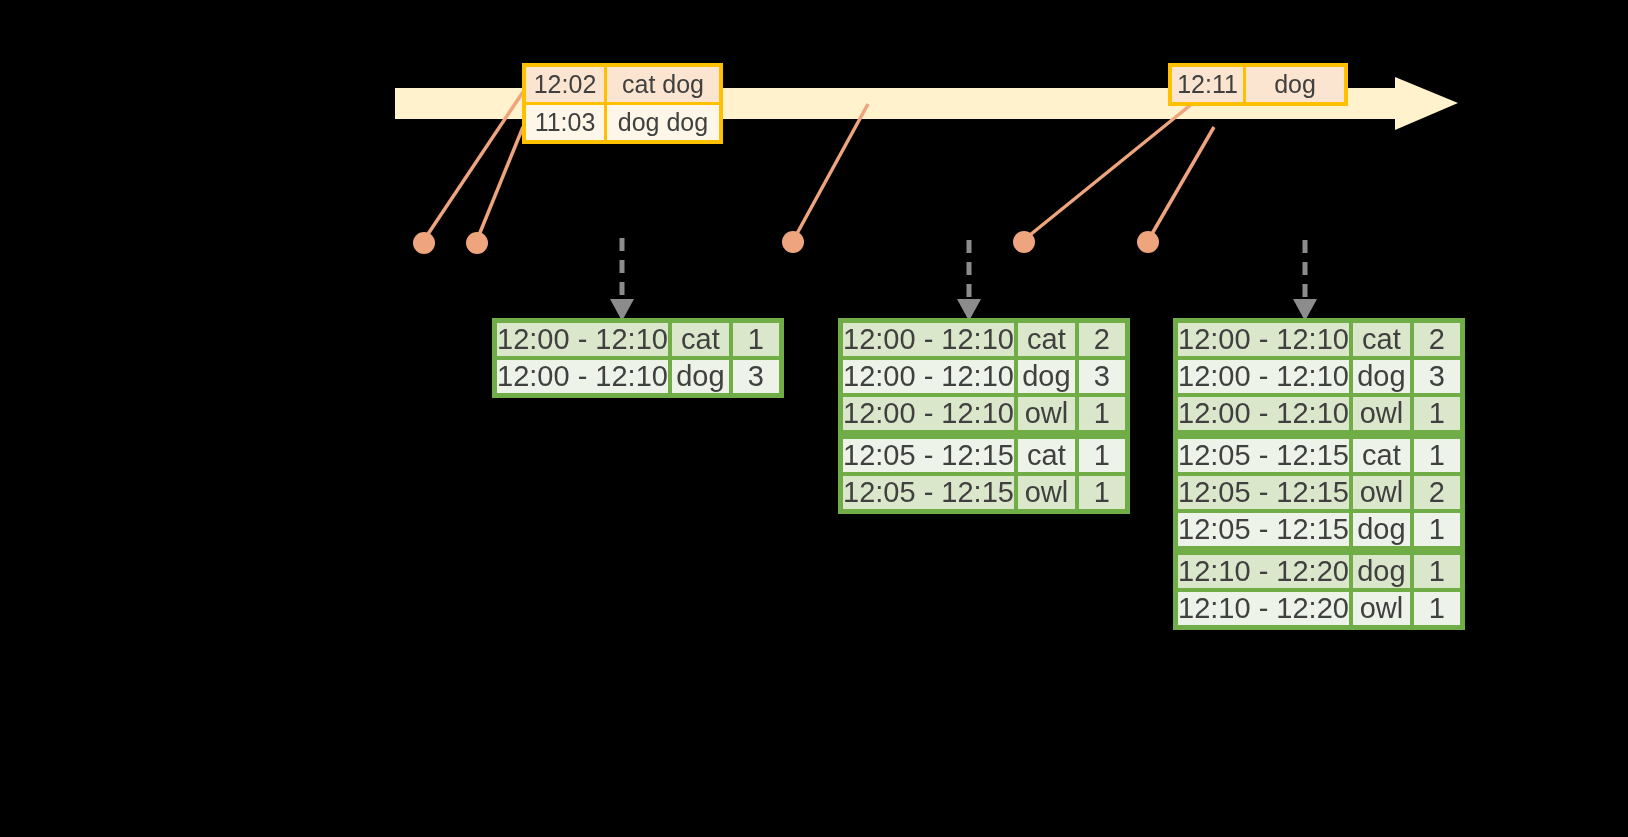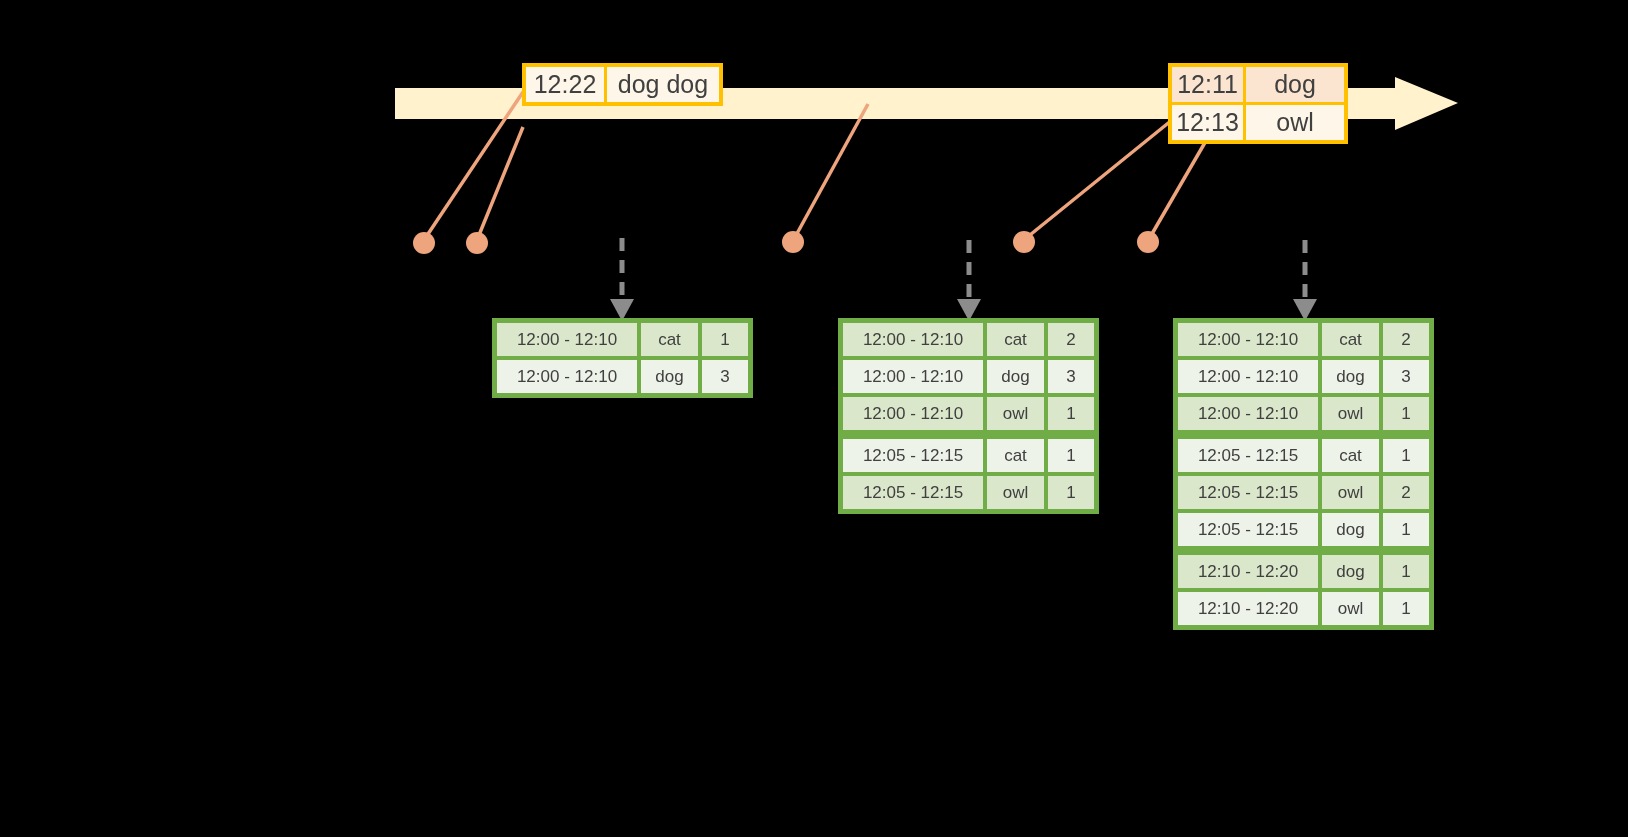--- a/index.html
+++ b/index.html
@@ -42,21 +42,21 @@
   td.ev-words { width: 112px; }
   #event-table-2 td.ev-time  { width: 82px; }
   #event-table-2 td.ev-words { width: 110px; }
   #event-table-3 td.ev-time  { width: 71px; }
   #event-table-3 td.ev-words { width: 98px; }
   
   table.result-table {
     position: absolute;
     border-collapse: collapse;
     table-layout: fixed;
-    font-size: 17px;
+    font-size: 29px;
     color: var(--text, #404040);
   }
   table.result-table { border: 5px solid var(--result_border, #70AD47); }
   table.result-table td {
     border: 4px solid var(--result_border, #70AD47);
     height: 33px;
     padding: 0;
     text-align: center;
     vertical-align: middle;
     white-space: nowrap;
@@ -107,38 +107,38 @@
       </g>
       <g>
         <line x1="1305" y1="240" x2="1305" y2="300" stroke-width="5" stroke-dasharray="13 9" fill="none"></line>
         <polygon points="1293,299 1317,299 1305,321" stroke="none"></polygon>
       </g>
     </g>
   </svg>
 
   <table class="event-table" id="event-table-1" style="left:522px;top:63px">
     <tbody>
-    <tr class="light">
-      <td class="ev-time">12:22</td>
+        <tr class="dark">
+      <td class="ev-time">12:02</td>
+      <td class="ev-words">cat dog</td>
+    </tr>
+    <tr class="light">
+      <td class="ev-time">11:03</td>
       <td class="ev-words">dog dog</td>
     </tr>
   </tbody>
     </table>
 
 
   <table class="event-table" id="event-table-3" style="left:1168px;top:63px">
     <tbody>
         <tr class="dark">
       <td class="ev-time">12:11</td>
       <td class="ev-words">dog</td>
     </tr>
-    <tr class="light">
-      <td class="ev-time">12:13</td>
-      <td class="ev-words">owl</td>
-    </tr>
   </tbody>
     </table>
 
   <table class="result-table" style="left:492px;top:318px">
     <tbody>
         <tr class="dark">
       <td class="rs-window">12:00 - 12:10</td>
       <td class="rs-word">cat</td>
       <td class="rs-count">1</td>
     </tr>

